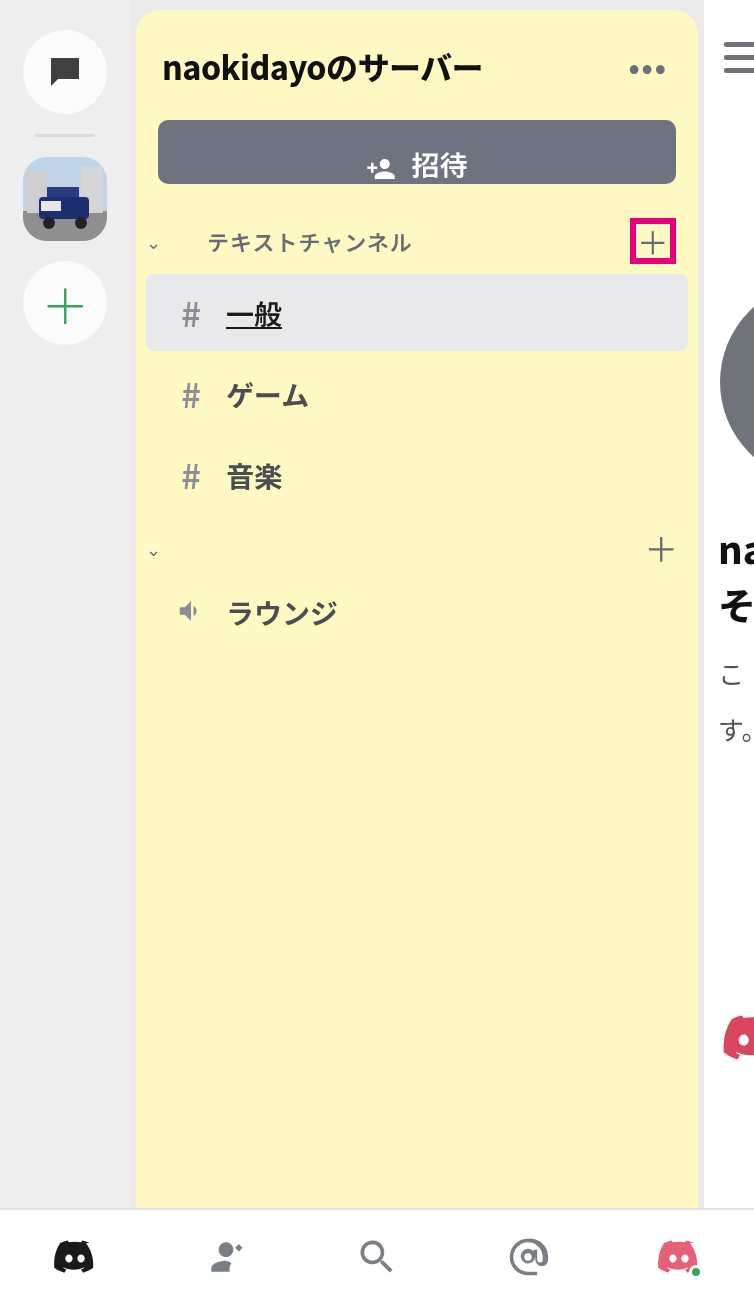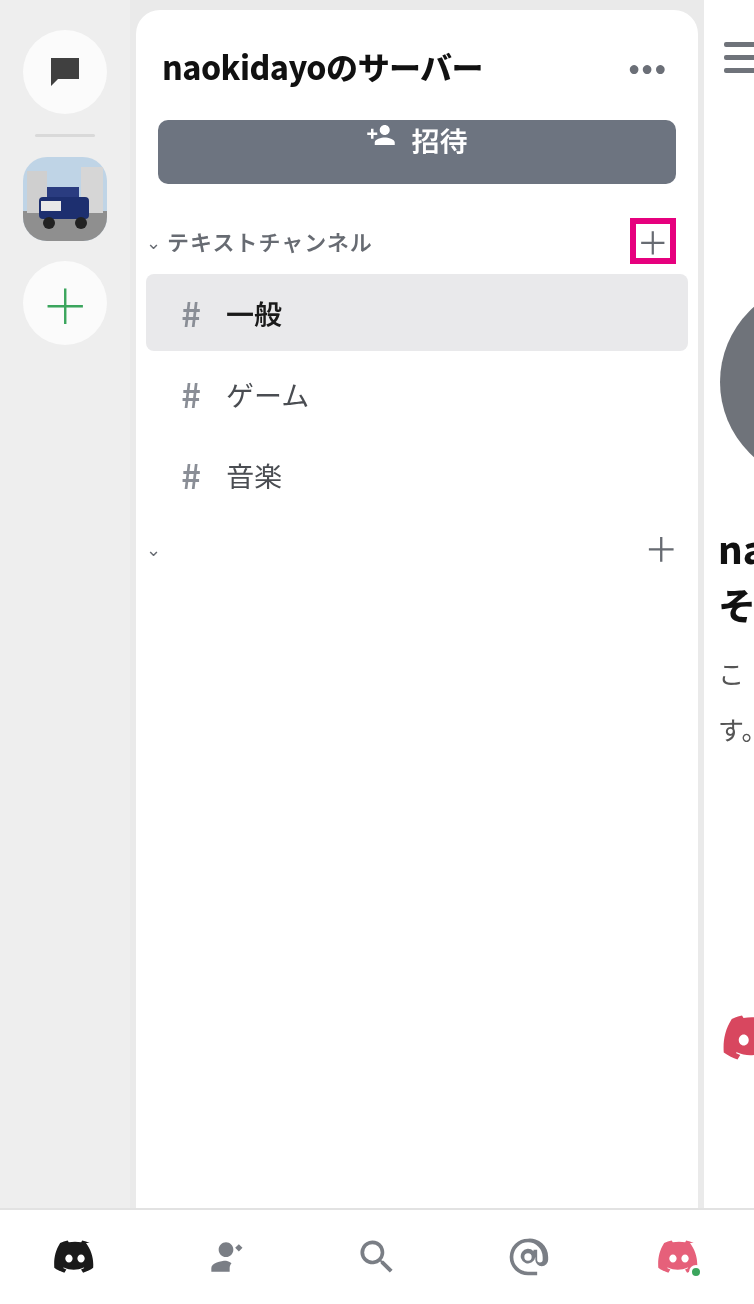--- a/index.html
+++ b/index.html
@@ -10,44 +10,44 @@
   .guild-rail { width: 130px; min-width: 130px; background: #eeeeee; display: flex; flex-direction: column; align-items: center; padding-top: 30px; gap: 20px; }
   .guild-dm { width: 84px; height: 84px; border-radius: 50%; background: #fbfbfb; display: flex; align-items: center; justify-content: center; }
   .guild-dm svg { width: 42px; height: 42px; fill: #404040; }
   .guild-sep { width: 60px; height: 3px; background: #d9d9d9; border-radius: 2px; }
   .guild-icon { width: 84px; height: 84px; border-radius: 24px; overflow: hidden; }
   .guild-avatar-svg { width: 84px; height: 84px; display: block; }
   .guild-add { width: 84px; height: 84px; border-radius: 50%; background: #fbfbfb; display: flex; align-items: center; justify-content: center; }
   .guild-add .plus { font-size: 48px; line-height: 1; color: #3ba55d; font-weight: 300; }
 
   
-  .channel-panel { flex: 1; background: #ffffff; border-radius: 24px 24px 0 0; margin-top: 10px; margin-left: 6px; margin-right: 6px; display: flex; flex-direction: column; padding-bottom: 20px; overflow: hidden; }
+  .channel-panel { flex: 1; background: #fef9c3; border-radius: 24px 24px 0 0; margin-top: 10px; margin-left: 6px; margin-right: 6px; display: flex; flex-direction: column; padding-bottom: 20px; overflow: hidden; }
   .panel-header { display: flex; align-items: center; justify-content: space-between; padding: 30px 26px 10px 26px; }
   .server-title { font-size: 32px; font-weight: 800; color: #111; letter-spacing: -0.5px; }
   .more-btn { color: #6b6f77; font-size: 28px; font-weight: 900; letter-spacing: 2px; padding: 6px 4px; }
 
-  .invite-btn { margin: 18px 22px 16px 22px; background: #6d7480; color: #fff; border-radius: 10px; height: 64px; display: flex; align-items: flex-start; justify-content: center; gap: 15px; font-size: 28px; font-weight: 600; }
+  .invite-btn { margin: 18px 22px 16px 22px; background: #6d7480; color: #fff; border-radius: 10px; height: 64px; display: flex; align-items: flex-end; justify-content: center; gap: 15px; font-size: 28px; font-weight: 600; }
   .invite-btn svg { width: 30px; height: 30px; fill: #fff; }
 
   .category { display: flex; align-items: center; justify-content: space-between; padding: 18px 22px 8px 10px; }
   .cat-left { display: flex; align-items: center; gap: 6px; color: #676b72; }
   .cat-chevron { font-size: 18px; color: #676b72; }
-  .cat-label { font-size: 22px; font-weight: 600; letter-spacing: 1px; }
+  .cat-label { font-size: 22px; font-weight: 600; letter-spacing: 1px; margin-left: 40px; }
   .cat-add { width: 30px; height: 30px; display: flex; align-items: center; justify-content: center; }
   .cat-add .pl { font-size: 34px; color: #676b72; font-weight: 400; line-height: 1; }
 
   .highlight-box { border: 6px solid #e6007e; padding: 0; width: 46px; height: 46px; display: flex; align-items: center; justify-content: center; }
   .highlight-box .pl { font-size: 32px; color: #676b72; font-weight: 400; line-height: 1; }
 
   .channel-item { display: flex; align-items: center; gap: 18px; padding: 14px 20px 14px 28px; margin: 2px 10px; border-radius: 8px; }
   .channel-item.active { background: #e9e9eb; }
   .ch-icon { color: #8a8e96; font-size: 34px; font-weight: 600; width: 34px; text-align: center; }
   .ch-icon svg { width: 30px; height: 30px; fill: #8a8e96; }
-  .ch-label { font-size: 28px; color: #4a4d52; font-weight: 400; }
-  .channel-item.active .ch-label { color: #1a1a1a; font-weight: 600; }
+  .ch-label { font-size: 28px; color: #4a4d52; font-weight: 700; }
+  .channel-item.active .ch-label { color: #1a1a1a; font-weight: 600; text-decoration: underline; }
 
   
   .right-sliver { width: 50px; min-width: 50px; background: #fff; position: relative; padding-top: 40px; overflow: hidden; }
   .right-sliver .menu-lines { position: absolute; top: 42px; left: 20px; display: flex; flex-direction: column; gap: 8px; }
   .right-sliver .menu-lines span { width: 40px; height: 5px; background: #6f737a; display: block; border-radius: 2px; }
   .big-circle { position: absolute; top: 282px; left: 16px; width: 200px; height: 200px; border-radius: 50%; background: #6f737a; }
   .sliver-text1 { position: absolute; top: 520px; left: 14px; font-size: 38px; font-weight: 800; color: #111; }
   .sliver-text2 { position: absolute; top: 576px; left: 14px; font-size: 38px; font-weight: 800; color: #111; }
   .sliver-text3 { position: absolute; top: 654px; left: 14px; font-size: 26px; color: #555; }
   .sliver-text4 { position: absolute; top: 710px; left: 14px; font-size: 26px; color: #555; }
@@ -132,20 +132,28 @@
 
       <div class="category">
         <div class="cat-left">
           <span class="cat-chevron">⌄</span>
         </div>
         <div class="cat-add">
           <span class="pl">＋</span>
         </div>
       </div>
 
+      <div class="channel-item">
+        <span class="ch-icon">
+          <svg viewBox="0 0 24 24">
+              <path d="M3 9v6h4l5 5V4L7 9H3zm13.5 3c0-1.8-1-3.3-2.5-4v8c1.5-.7 2.5-2.2 2.5-4z"></path>
+            </svg>
+        </span>
+        <span class="ch-label">ラウンジ</span>
+      </div>
     </div>
 
     <div class="right-sliver">
       <div class="menu-lines">
           <span></span>
           <span></span>
           <span></span>
         </div>
       <div class="big-circle"></div>
       <div class="sliver-text1">na</div>

